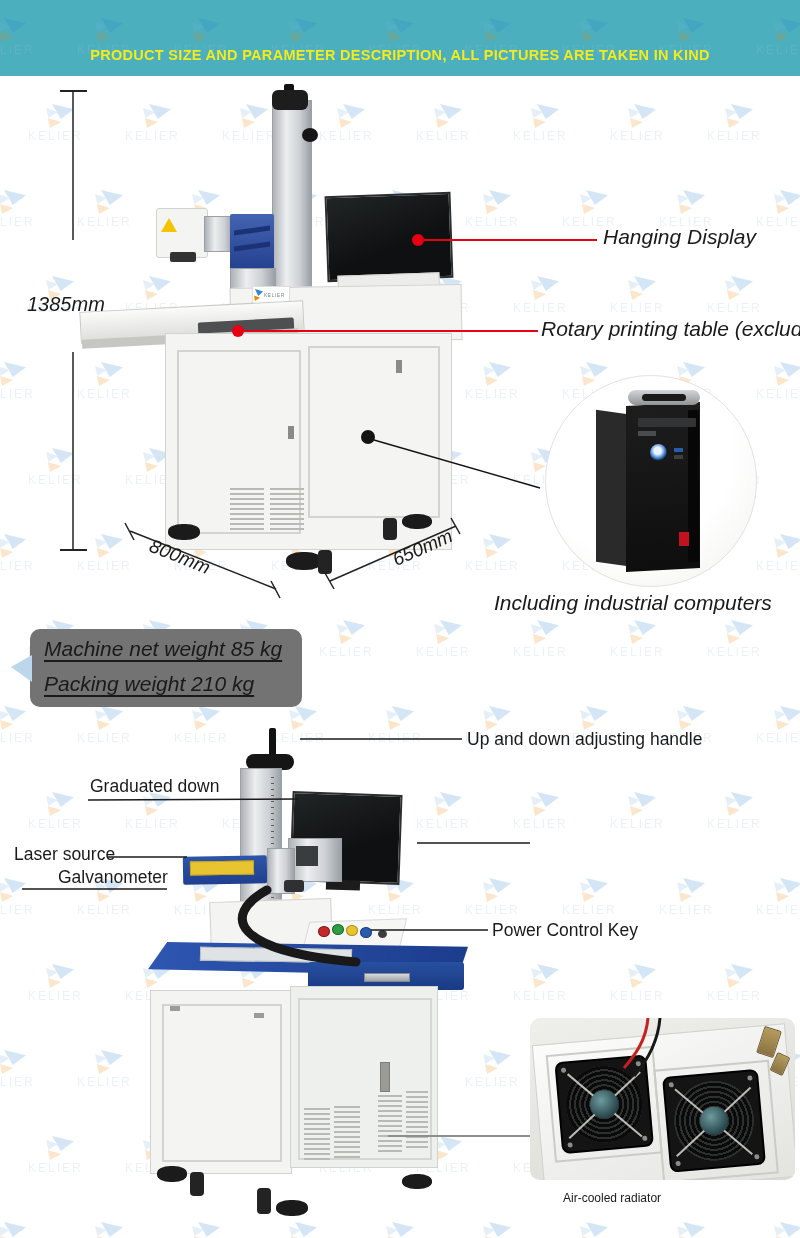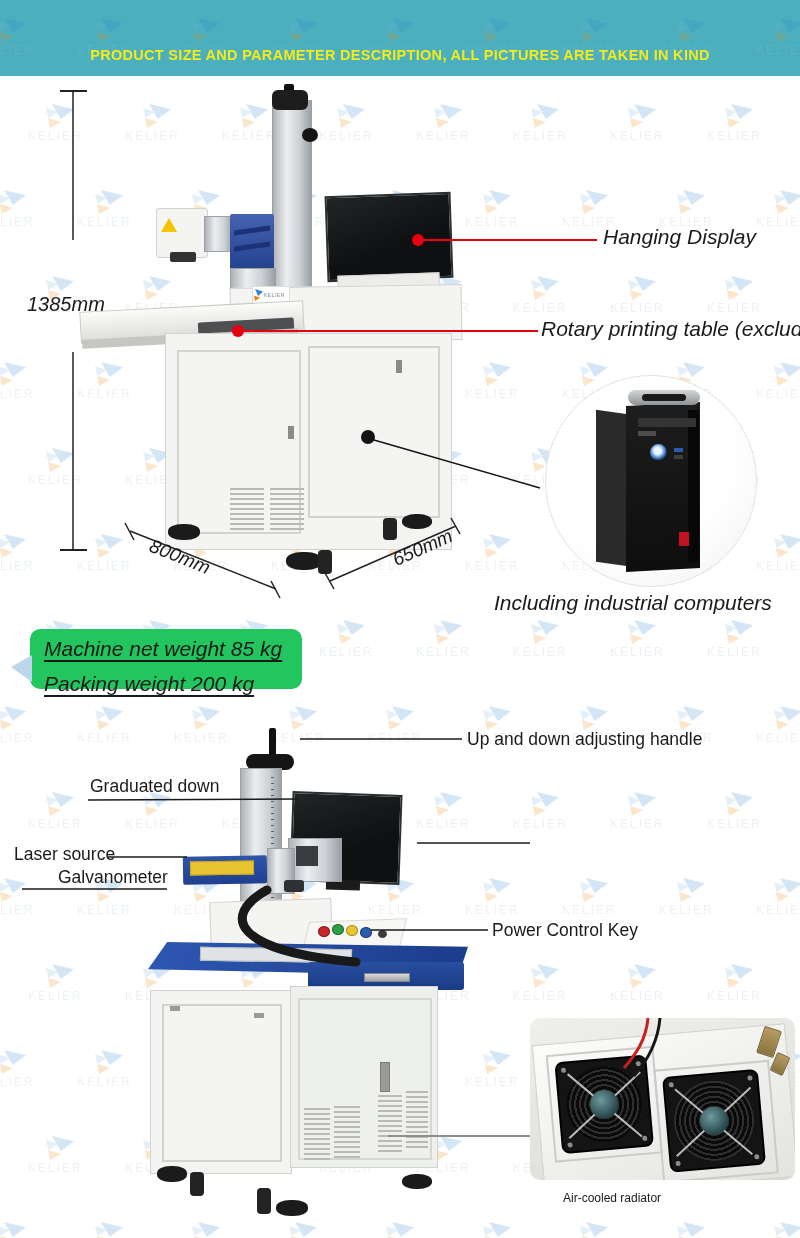--- a/index.html
+++ b/index.html
@@ -20,21 +20,21 @@
   .wm-b2{left:0;top:4px;width:12px;height:10px;background:#7fb3e0;clip-path:polygon(0 0,100% 40%,20% 100%);}
   .wm-o1{left:2px;top:13px;width:13px;height:11px;background:#f08300;clip-path:polygon(0 10%,100% 45%,15% 100%);}
   .wm-text{font-size:12px;letter-spacing:2px;color:#9fbdd2;margin-top:1px;}
   
   .lbl{position:absolute;z-index:5;white-space:nowrap;}
   .it{font-style:italic;}
   .cap-lg{font-size:21px;}
   .cap-md{font-size:17.5px;}
   .dim{font-size:19px;font-style:italic;}
   
-  .note-box{position:absolute;left:30px;top:629px;width:272px;height:60px;background:#22c55e;
+  .note-box{position:absolute;left:30px;top:629px;width:272px;height:78px;background:#737373;
     border-radius:10px;z-index:4;}
   .note-tail{position:absolute;left:-19px;top:26px;width:0;height:0;
     border-top:12px solid transparent;border-bottom:15px solid transparent;border-right:21px solid #BCD7EC;}
   .note-line{position:absolute;left:14px;font-size:21px;font-style:italic;white-space:nowrap;
     text-decoration:underline;text-underline-offset:4px;}
   
   #lines{position:absolute;left:0;top:0;z-index:3;pointer-events:none;}
   
   .part{position:absolute;}
   .silver{background:linear-gradient(90deg,#aeb2b6,#eceef0 35%,#cdd0d4 70%,#9aa0a6);border:1px solid #9aa0a6;}
@@ -1267,21 +1267,21 @@
   <div class="lbl dim" style="left:148px;top:546px;transform:rotate(22deg);">800mm</div>
   <div class="lbl dim" style="left:391px;top:537px;transform:rotate(-24deg);">650mm</div>
 
   <div class="lbl it cap-lg" style="left:603px;top:225px;">Hanging Display</div>
   <div class="lbl it cap-lg" style="left:541px;top:317px;">Rotary printing table (exclud</div>
   <div class="lbl it cap-lg" style="left:494px;top:591px;">Including industrial computers</div>
 
   <div class="note-box">
     <div class="note-tail"></div>
     <div class="note-line" style="top:8px;">Machine net weight 85 kg</div>
-    <div class="note-line" style="top:43px;">Packing weight 200 kg</div>
+    <div class="note-line" style="top:43px;">Packing weight 210 kg</div>
   </div>
 
   <div class="lbl cap-md" style="left:467px;top:729px;">Up and down adjusting handle</div>
   <div class="lbl cap-md" style="left:90px;top:776px;">Graduated down</div>
   <div class="lbl cap-md" style="left:14px;top:844px;">Laser source</div>
   <div class="lbl cap-md" style="left:22px;top:867px;margin-left:36px;">Galvanometer</div>
   <div class="lbl cap-md" style="left:492px;top:920px;">Power Control Key</div>
   <div class="lbl" style="left:563px;top:1191px;font-size:12px;">Air-cooled radiator</div>
 
 </div>

